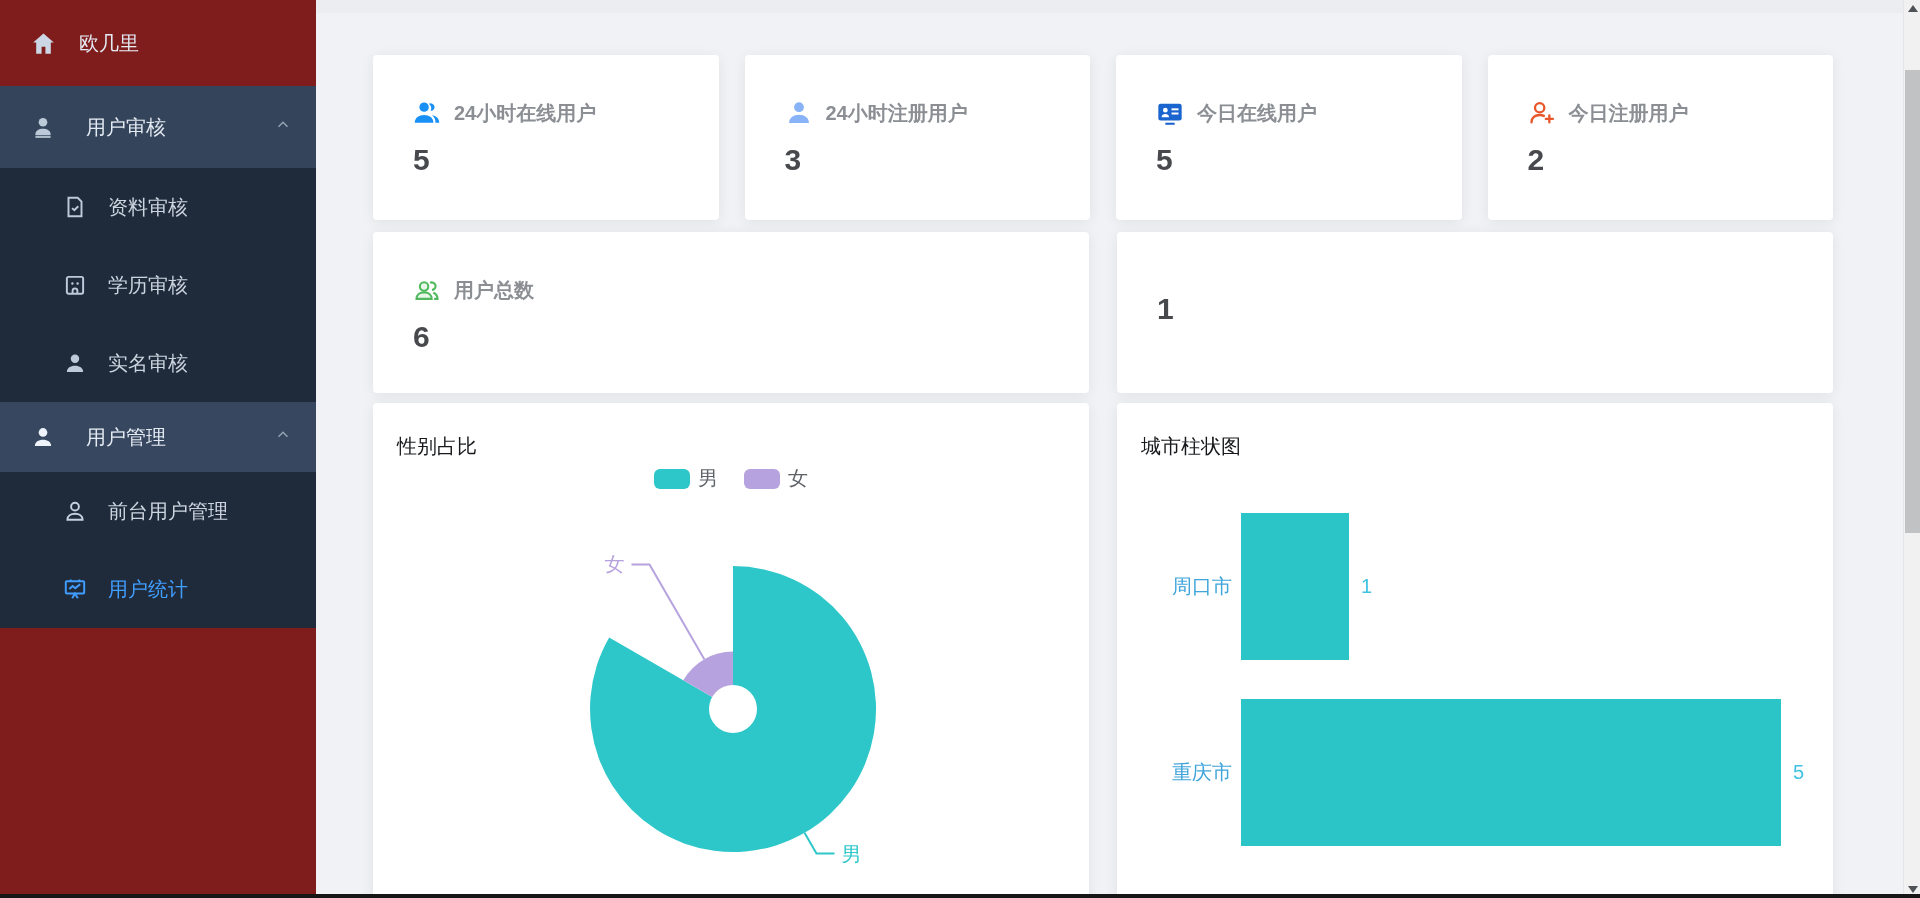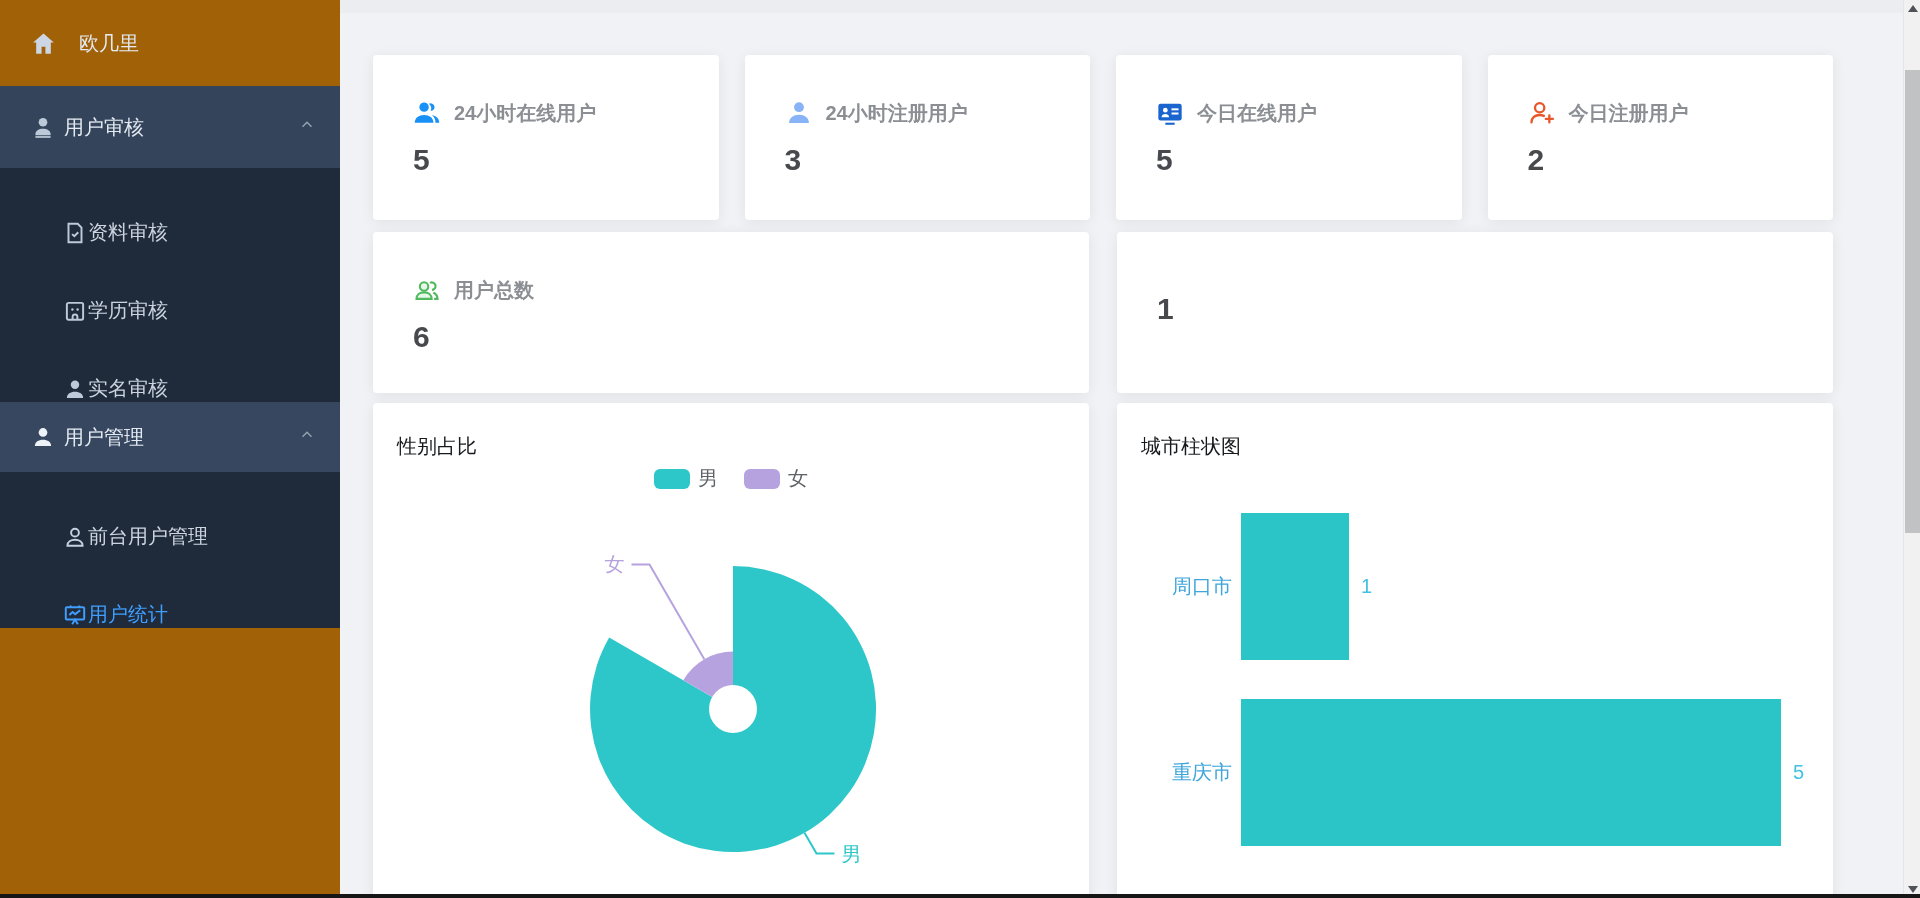--- a/index.html
+++ b/index.html
@@ -1,25 +1,25 @@
 <!DOCTYPE html>
 <html><head>
 <meta charset="utf-8">
 <style>
   * { margin:0; padding:0; box-sizing:border-box; }
   html,body { width:1920px; height:898px; overflow:hidden; font-family:"Liberation Sans",sans-serif; background:#f1f2f5; }
 
   
-  .sidebar { position:absolute; left:0; top:0; width:340px; height:898px; background:#a16207; z-index:5; }
+  .sidebar { position:absolute; left:0; top:0; width:316px; height:898px; background:#7f1d1d; z-index:5; }
   .side-row { display:flex; align-items:center; position:relative; color:#e4eaf2; font-size:20px; cursor:pointer; }
   .logo-row { height:86px; padding-left:30px; gap:22px; }
-  .group-row { height:82px; padding-left:30px; gap:8px; background:#33445b; }
+  .group-row { height:82px; padding-left:30px; gap:30px; background:#33445b; }
   .group-row.g2 { height:70px; background:#36475f; }
   .submenu { background:#1f2b3b; }
-  .sub-row { height:78px; padding-left:62px; color:#ccd4df;align-items:flex-end; }
+  .sub-row { height:78px; padding-left:62px; gap:20px; color:#ccd4df; }
   .sub-row.active { color:#409eff; }
   .chevron { position:absolute; right:24px; top:50%; transform:translateY(-50%); }
   .s-icon { flex:0 0 auto; display:flex; align-items:center; justify-content:center; }
 
   
   .main { position:absolute; left:316px; top:0; right:17px; bottom:0; background:#f1f2f5; }
   .top-strip { position:absolute; left:0; top:0; right:0; height:13px; background:#ecedf0; }
   .content { position:absolute; left:57px; top:55px; width:1460px; }
   .row1 { display:grid; grid-template-columns:repeat(4,1fr); gap:26px; }
   .row2 { display:grid; grid-template-columns:repeat(2,1fr); gap:28px; margin-top:12px; }

